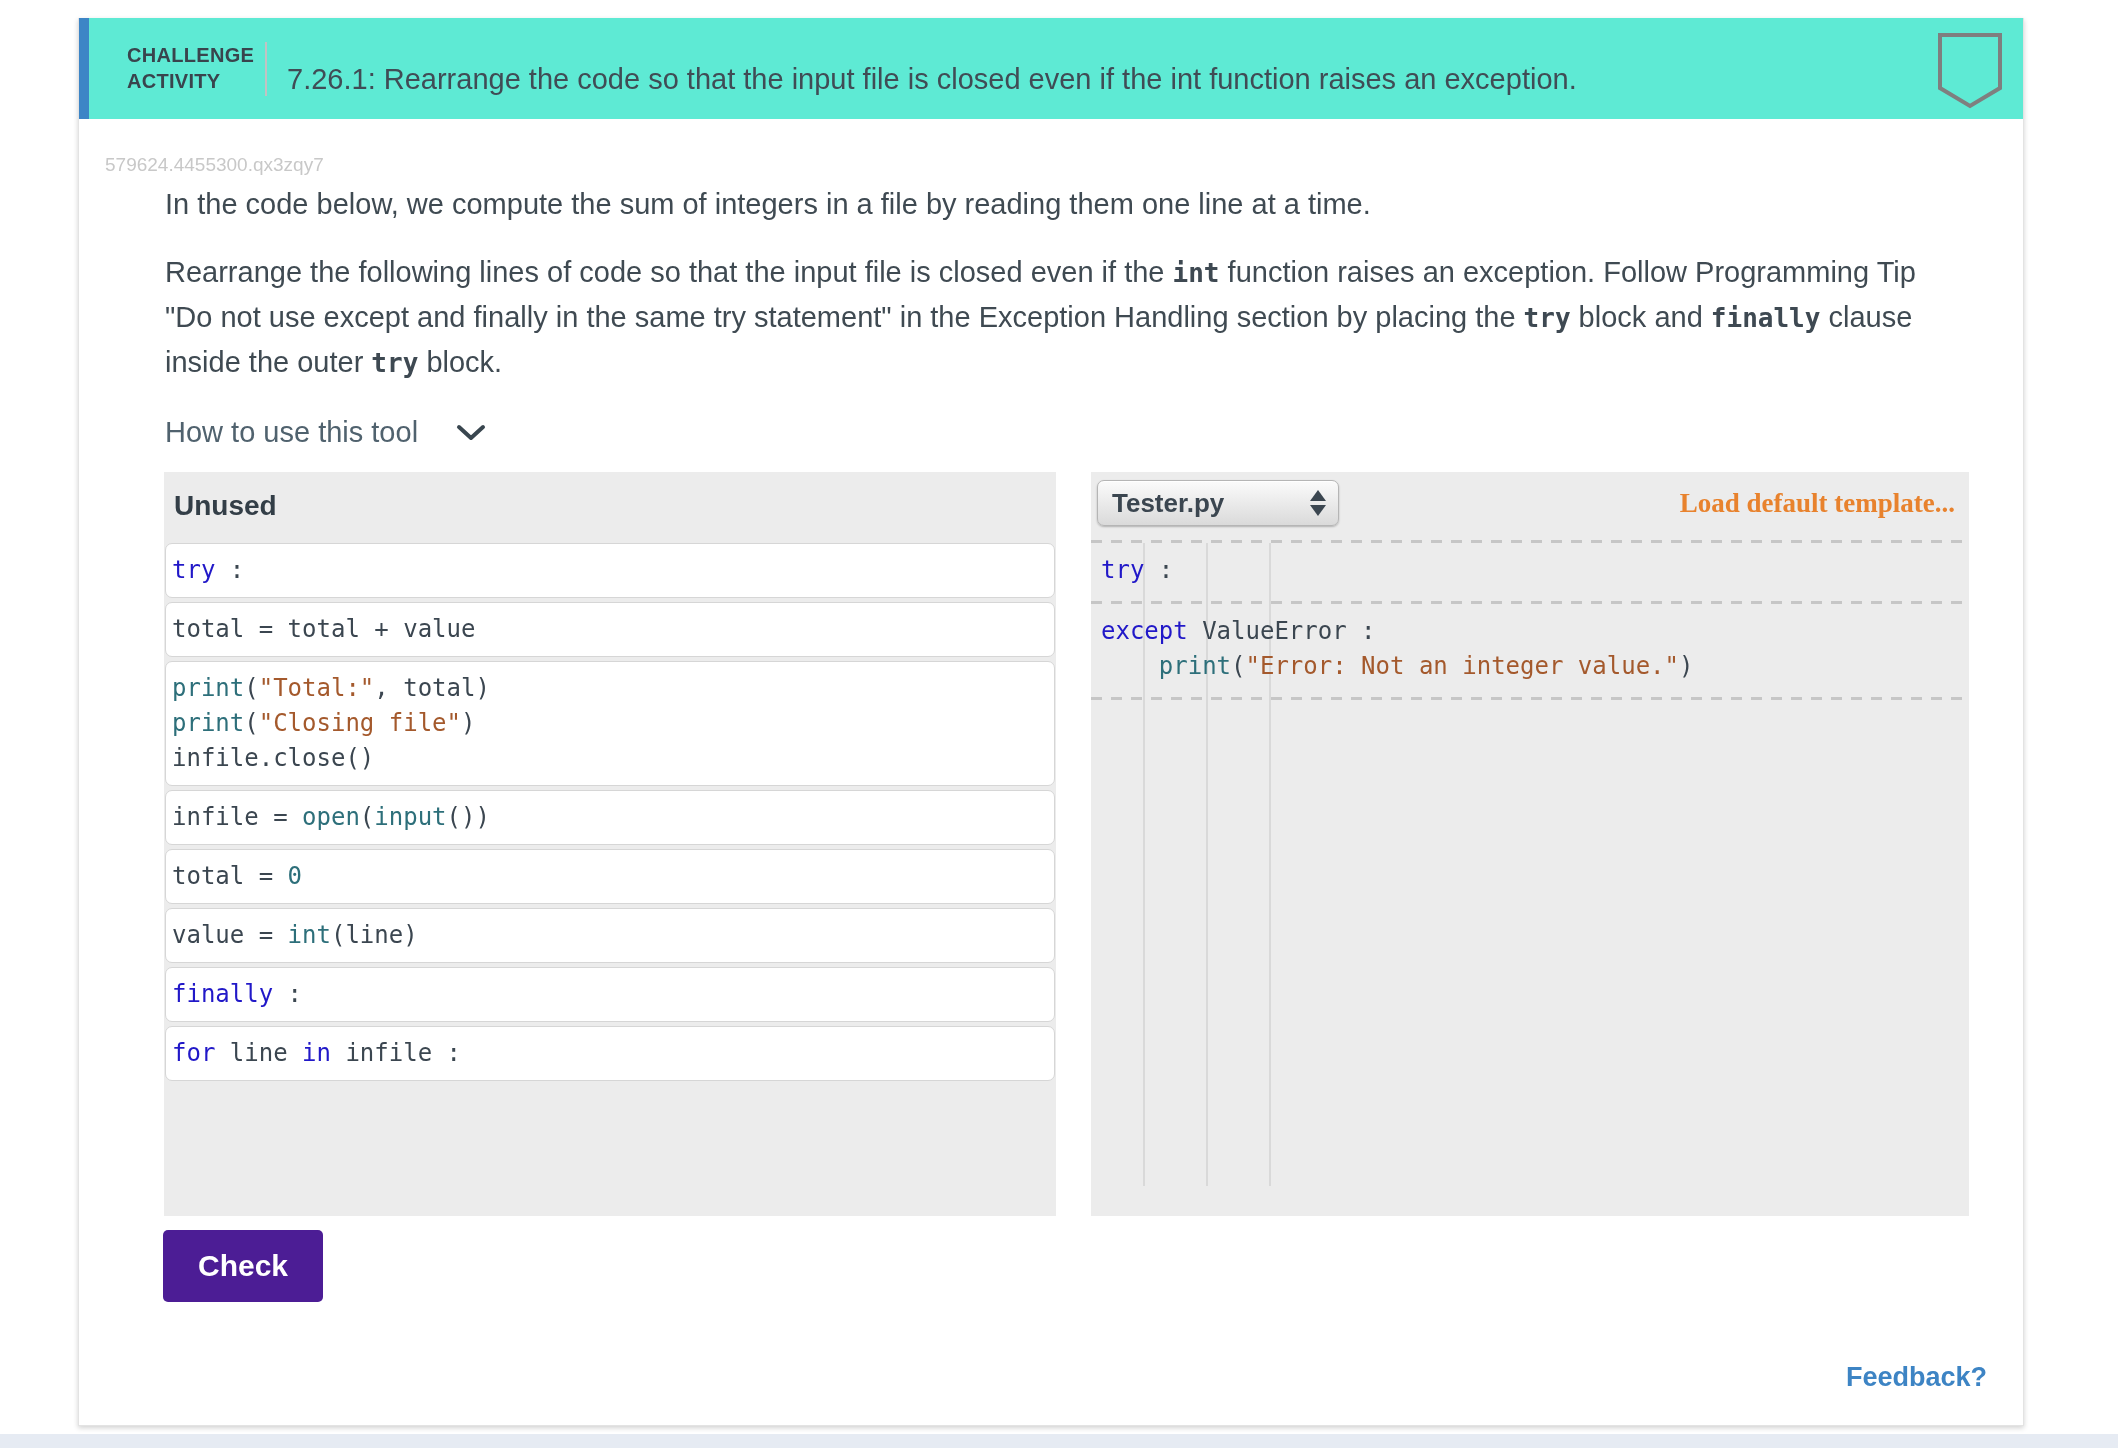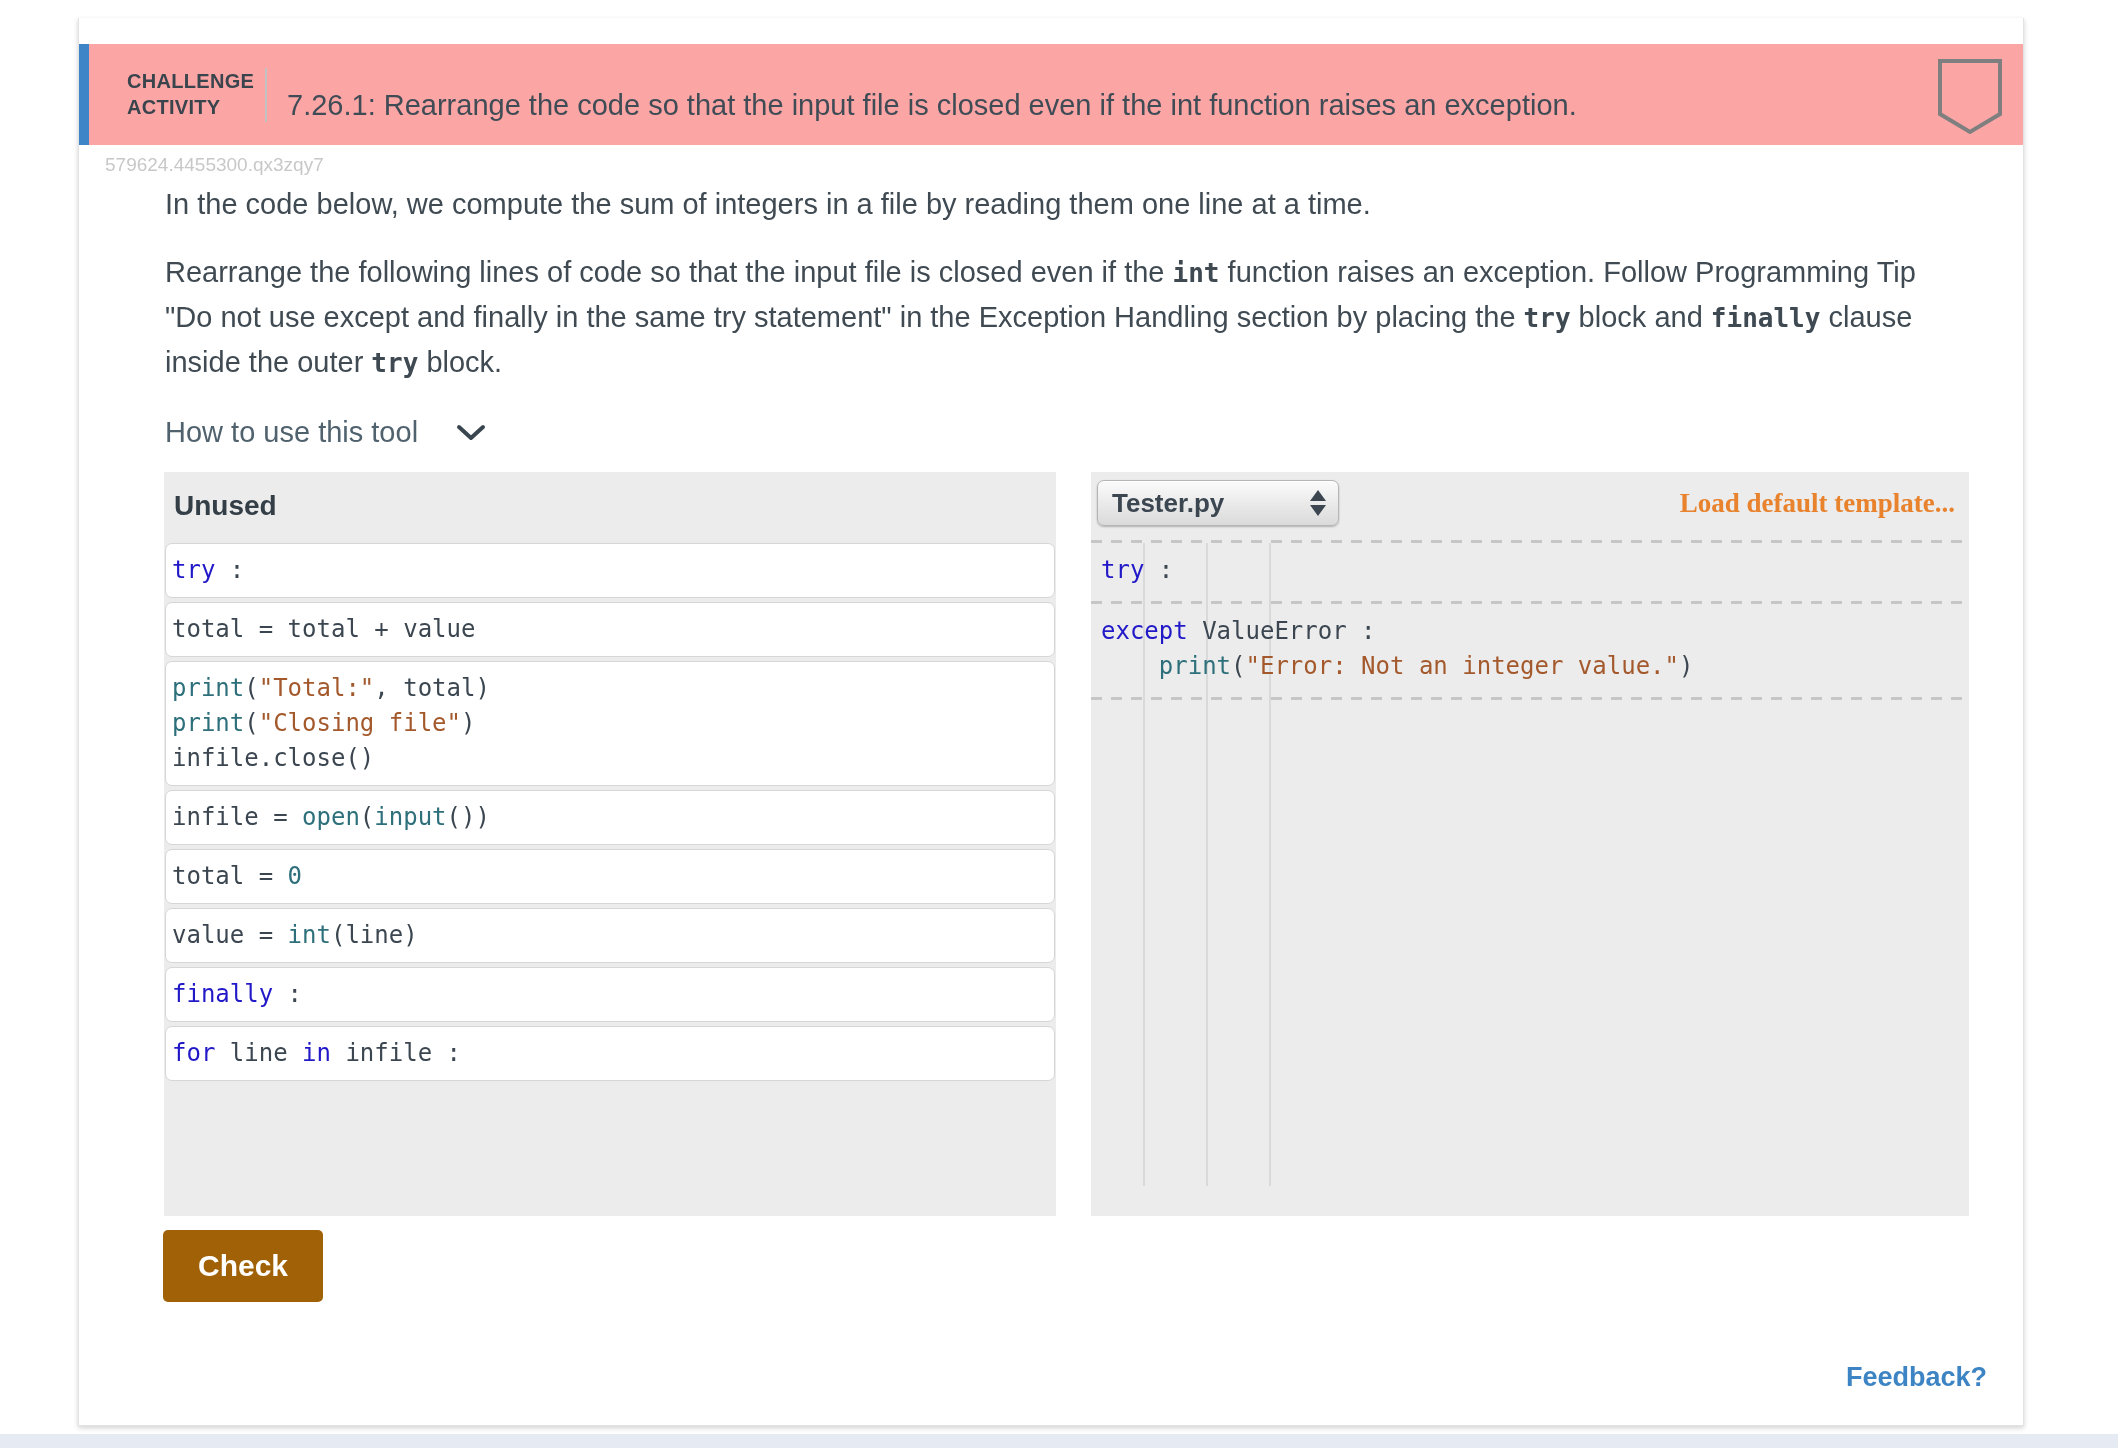--- a/index.html
+++ b/index.html
@@ -4,21 +4,21 @@
 <style>
   * { margin:0; padding:0; box-sizing:border-box; }
   html,body { width:2118px; height:1448px; background:#ffffff; overflow:hidden;
               font-family:"Liberation Sans", sans-serif; }
 
   .card { position:absolute; left:78px; top:18px; width:1946px; height:1408px;
           background:#fff; border:1px solid #e3e3e3; border-top:none;
           box-shadow:0 2px 5px rgba(0,0,0,.18); }
 
   
-  .hdr { position:absolute; left:0; top:0; width:100%; height:101px; background:#fca5a5;margin-top:26px; }
+  .hdr { position:absolute; left:0; top:0; width:100%; height:101px; background:#5eead4; }
   .accent { position:absolute; left:0; top:0; width:10px; height:101px; background:#3d85c6; }
   .badge { position:absolute; left:48px; top:24px; font-size:20px; font-weight:bold;
            color:#39444d; line-height:26px; letter-spacing:.3px; }
   .hdr-divider { position:absolute; left:186px; top:24px; width:2px; height:54px; background:#c2c2c2; }
   .hdr-title { position:absolute; left:208px; top:16px; height:90px; display:flex; align-items:center;
                font-size:29px; color:#404c55; }
   .bookmark { position:absolute; left:1858px; top:14px; }
 
   
   .act-id { position:absolute; left:26px; top:136px; font-size:19px; color:#c8c8c8; }
@@ -70,21 +70,21 @@
                 background:repeating-linear-gradient(90deg,#c6c6c6 0 11px, transparent 11px 20px); }
   .rp-top-dash { position:absolute; left:0; right:0; top:68px; }
   .solution-area { position:absolute; left:0; right:0; top:71px; z-index:1; }
   .placed-row { padding:10px 10px 13px 10px; font-family:"DejaVu Sans Mono", monospace;
                 font-size:24px; line-height:35px; color:#3b4650; cursor:grab; }
   .indent-guide { position:absolute; top:71px; width:2px; height:643px; background:#d9d9d9; z-index:0; }
   .ig-1 { left:52px; } .ig-2 { left:115px; } .ig-3 { left:178px; }
 
   
   .check-btn { position:absolute; left:84px; top:1212px; width:160px; height:72px;
-               background:#a16207; border:none; border-radius:5px; color:#fff;
+               background:#4c1d95; border:none; border-radius:5px; color:#fff;
                font-family:"Liberation Sans", sans-serif;
                font-size:30px; font-weight:bold; cursor:pointer; }
   .feedback { position:absolute; right:36px; top:1344px; font-size:27px; font-weight:bold;
               color:#3d84c4; cursor:pointer; }
 
   .footer-band { position:absolute; left:0; top:1434px; width:2118px; height:14px; background:#e6ebf3; }
 </style>
 </head>
 <body>
 

